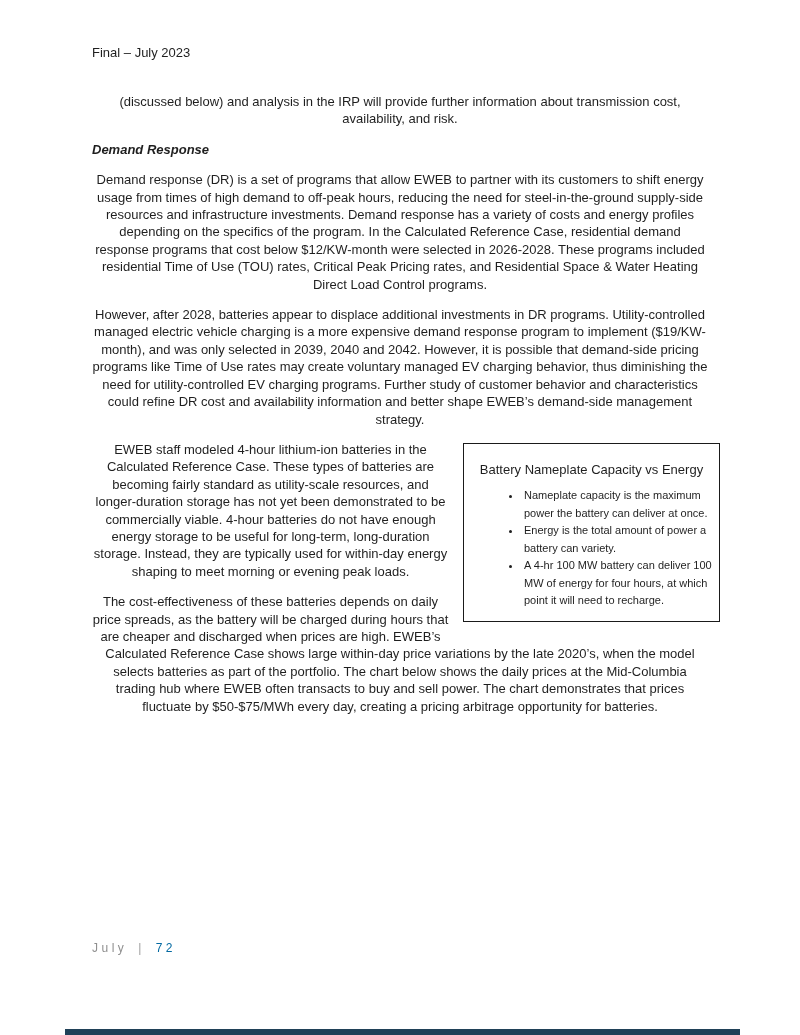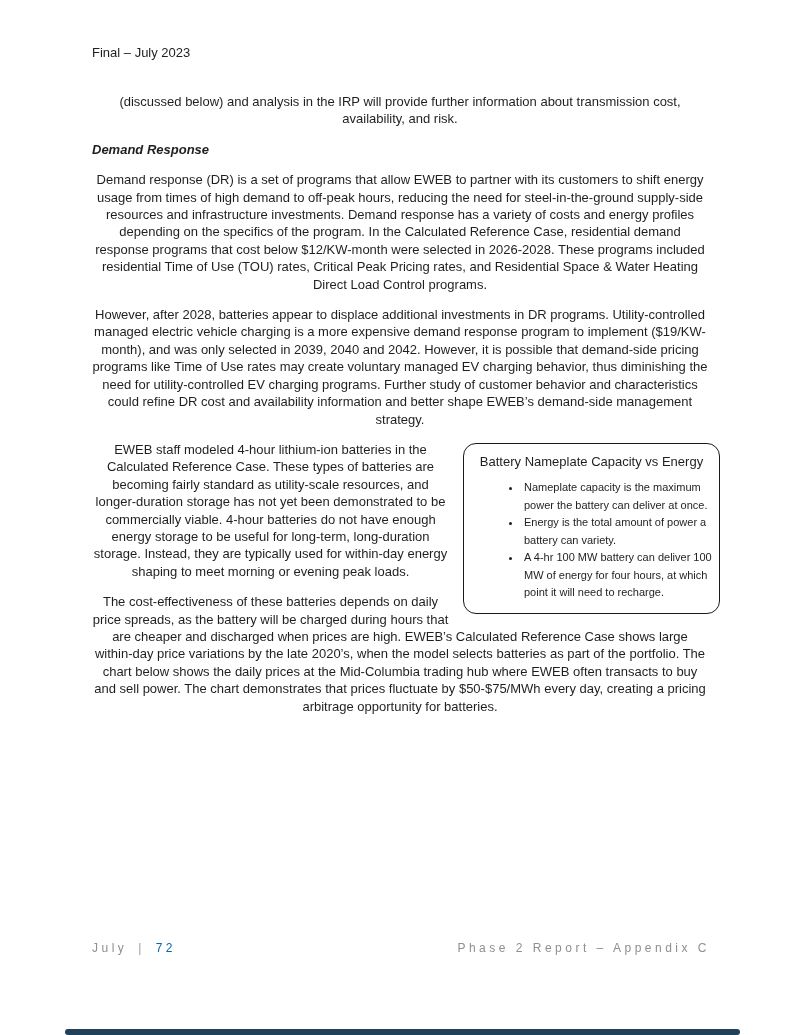--- a/index.html
+++ b/index.html
@@ -1,15 +1,15 @@
 <!DOCTYPE html>
 <html><head>
 <meta charset="utf-8">
 <style>
-  * { margin: 0; padding: 0; box-sizing: border-box; border-radius: 13px; }
+  * { margin: 0; padding: 0; box-sizing: border-box; }
   html, body { background: #ffffff; }
   .page {
     position: relative;
     width: 800px;
     height: 1035px;
     margin: 0 auto;
     background: #ffffff;
     overflow: hidden;
     font-family: "Liberation Sans", "DejaVu Sans", sans-serif;
     color: #1f1f1f;
@@ -36,21 +36,21 @@
     line-height: 17.4px;
     font-style: italic;
     font-weight: bold;
     margin-bottom: 13px;
   }
   .callout-box {
     float: right;
     width: 257px;
     margin: 2px -12px 12px 14px;
     border: 1.5px solid #1a1a1a;
-    padding: 9px 6px 11px 6px;
+    padding: 17px 6px 11px 6px;
     background: #ffffff;
   }
   .callout-title {
     font-size: 13px;
     line-height: 17px;
     text-align: center;
     white-space: nowrap;
     margin-bottom: 9px;
   }
   .callout-box ul {
@@ -120,17 +120,16 @@
     <p class="body-text">The cost-effectiveness of these batteries depends on daily price spreads, as the battery will be charged during hours that are cheaper and discharged when prices are high. EWEB’s Calculated Reference Case shows large within-day price variations by the late 2020’s, when the model selects batteries as part of the portfolio. The chart below shows the daily prices at the Mid-Columbia trading hub where EWEB often transacts to buy and sell power. The chart demonstrates that prices fluctuate by $50-$75/MWh every day, creating a pricing arbitrage opportunity for batteries.</p>
 
   </div>
 
   <div class="page-footer">
     <div class="footer-left">
       <span>July</span>
       <span class="footer-sep">|</span>
       <span class="footer-page-number">72</span>
     </div>
-    <div class="footer-right">Phase 2 Report – Appendix C</div>
   </div>
 
   <div class="bottom-cutoff-bar"></div>
 </div>
 
 </body></html>

